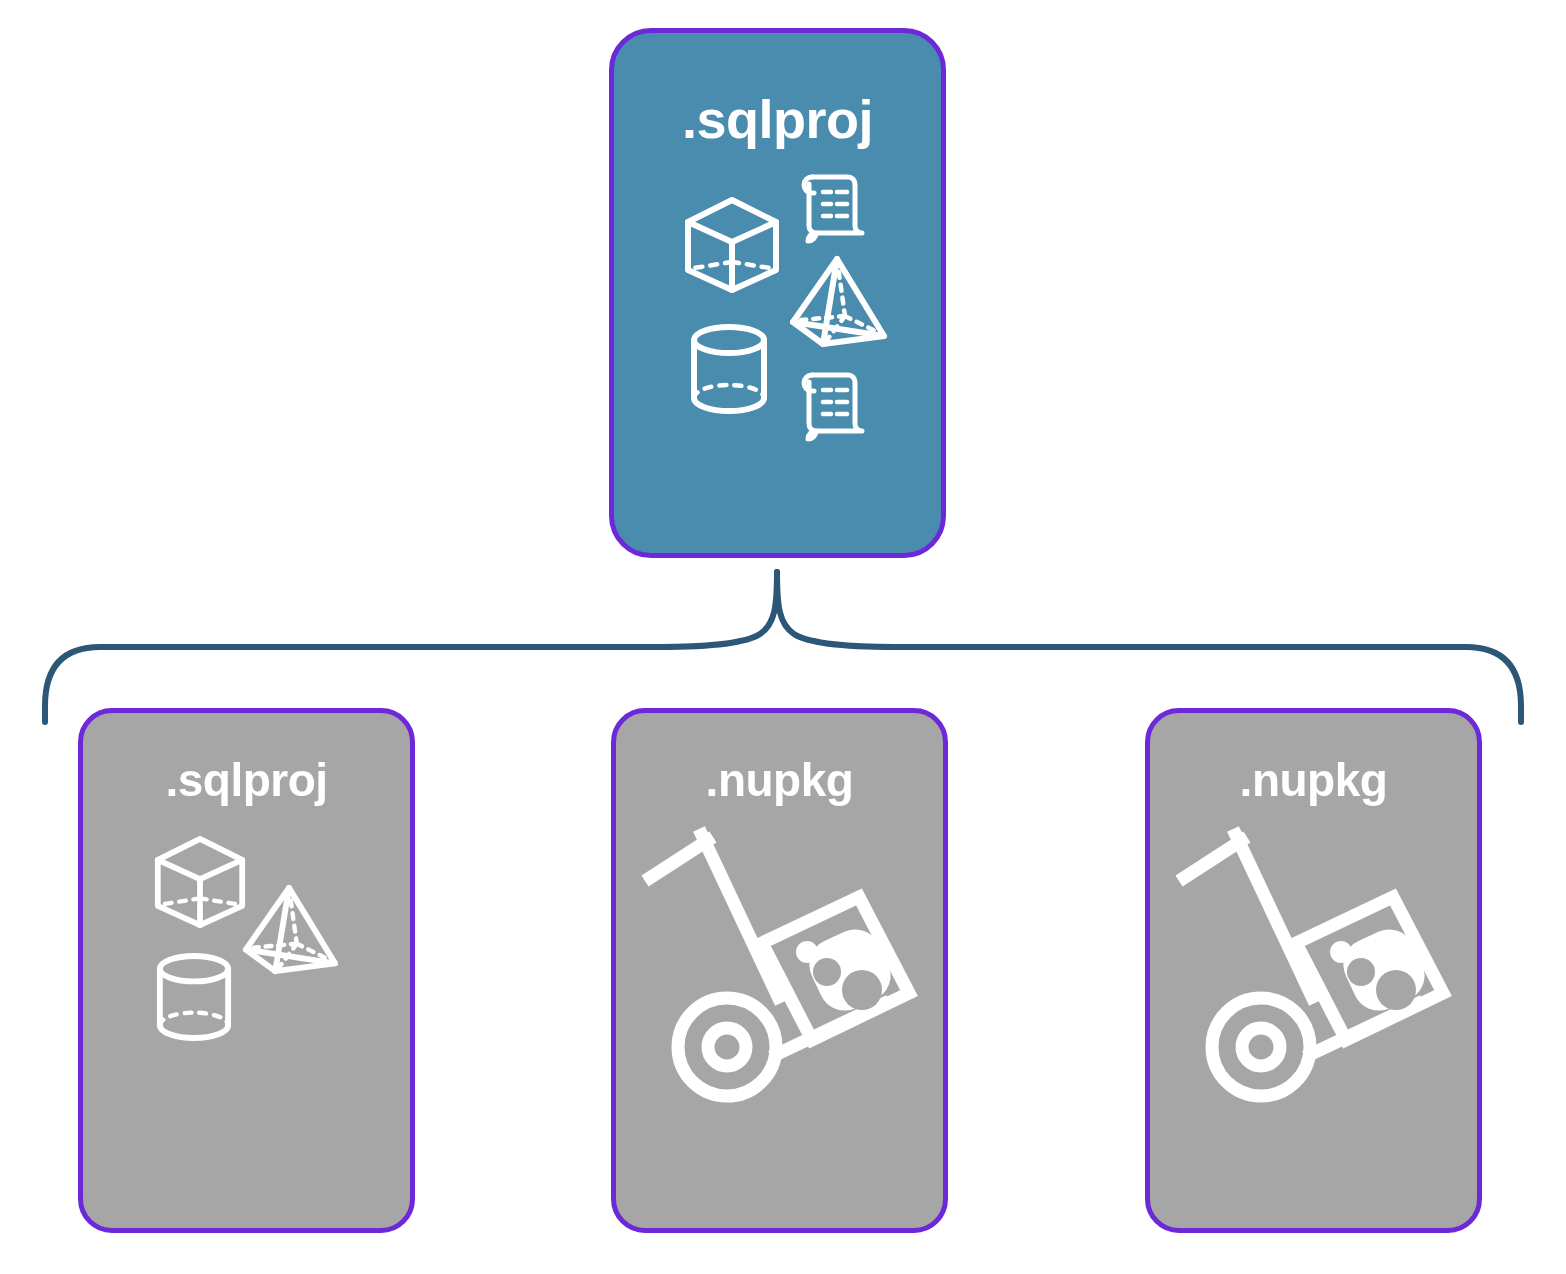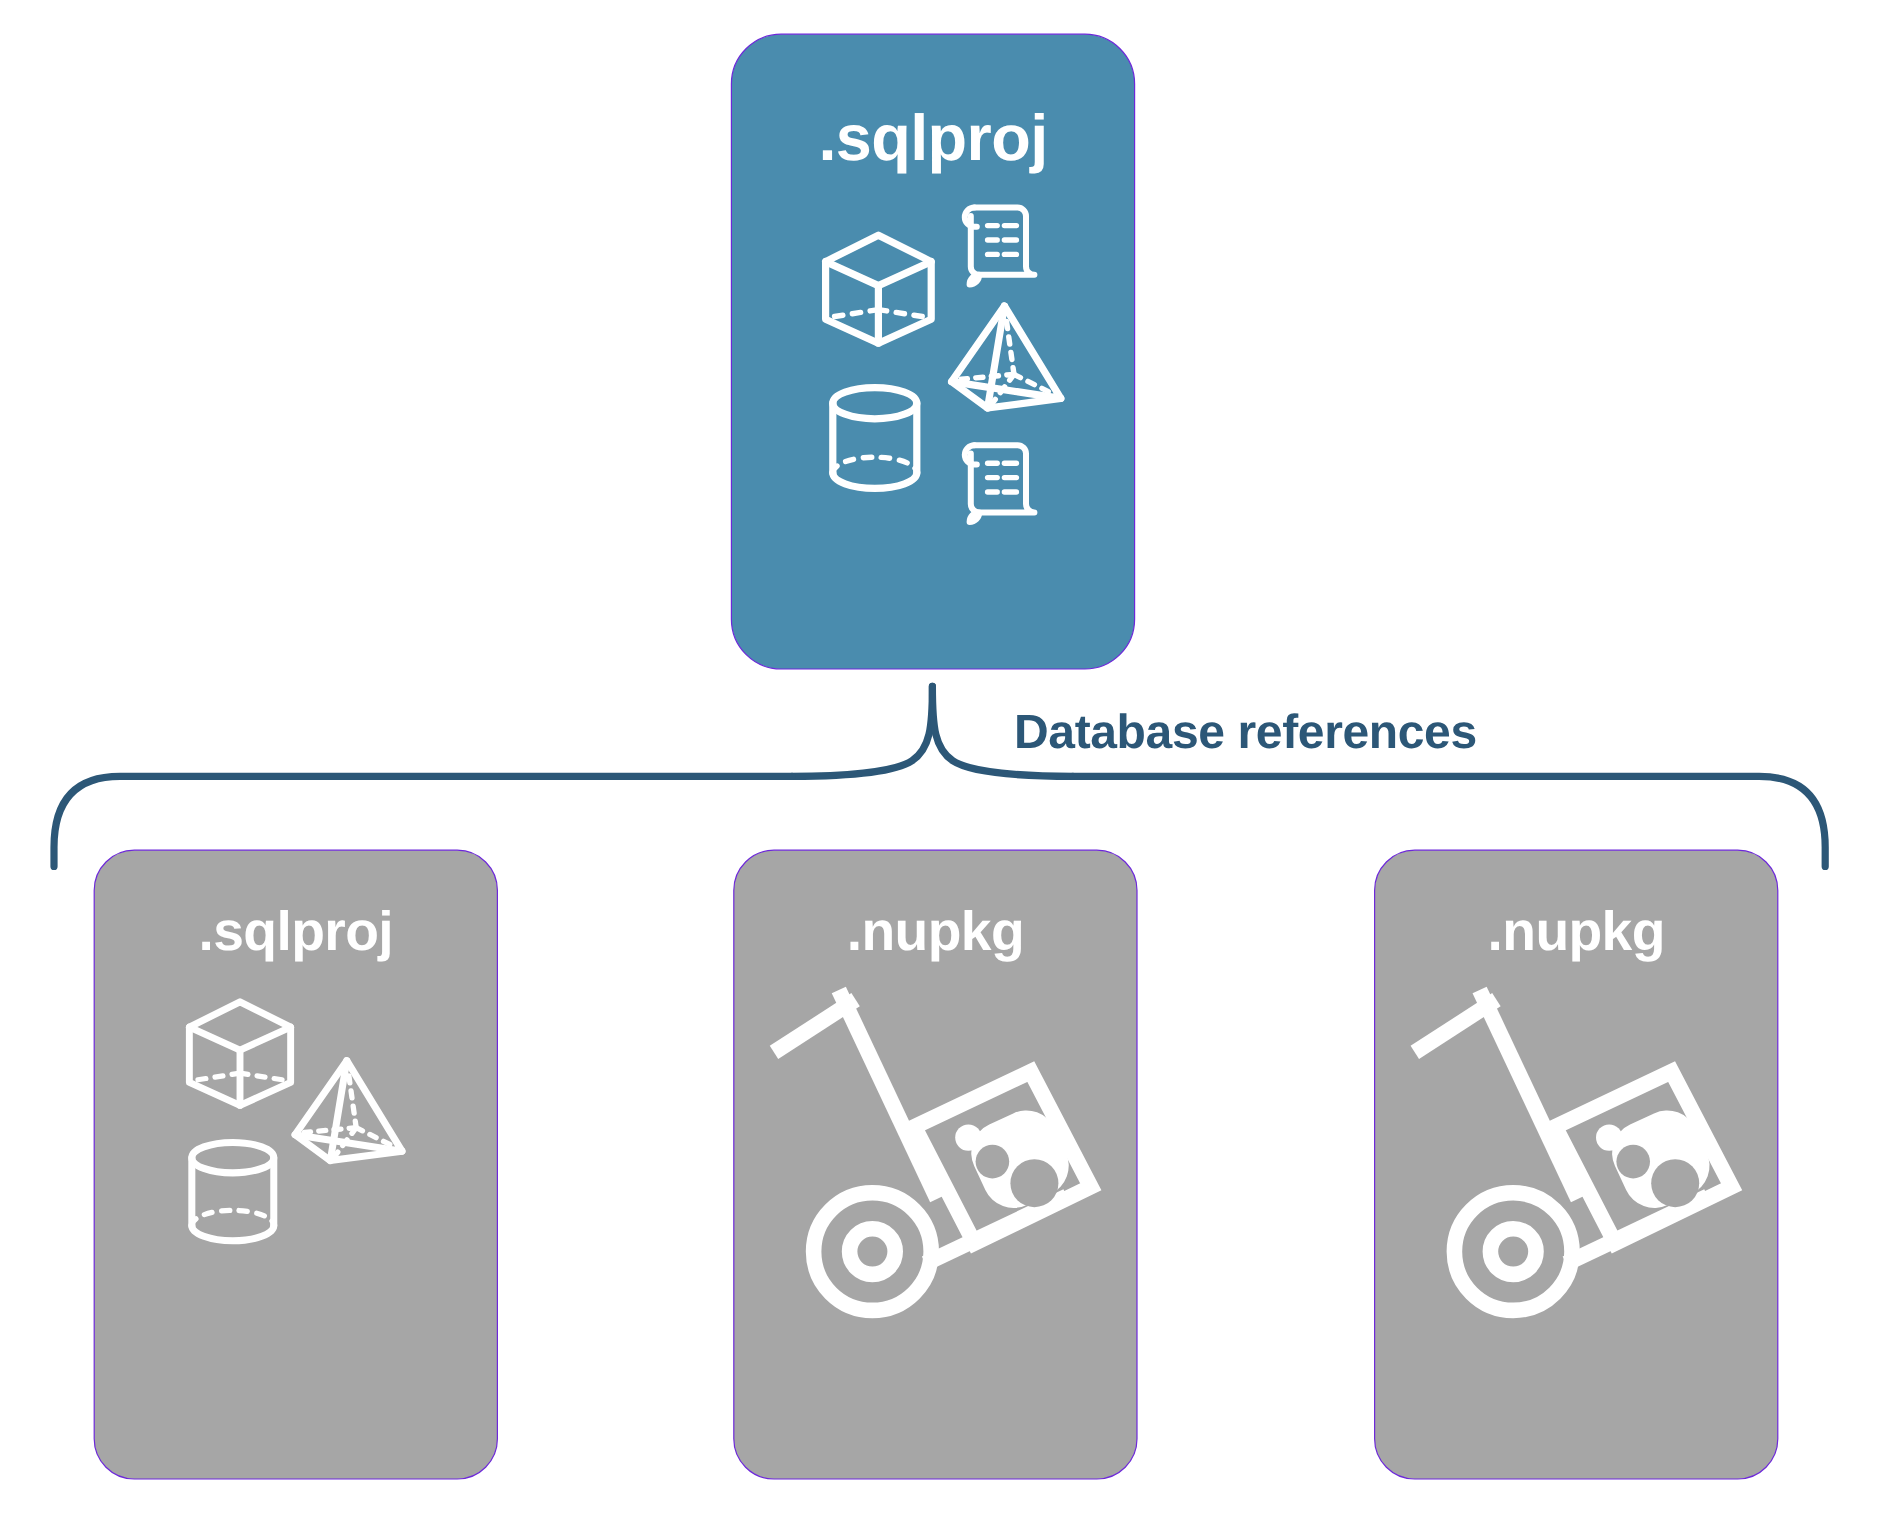--- a/index.html
+++ b/index.html
@@ -18,21 +18,21 @@
   #stage {
     position: absolute;
     left: 0; top: 0;
     width: 1566px;
     height: 1274px;
   }
 
   .node {
     position: absolute;
     box-sizing: border-box;
-    border: 1px solid #6d28d9;
+    border: 5px solid #6d28d9;
     border-radius: 34px;
     display: flex;
     flex-direction: column;
     align-items: center;
   }
 
   .node-title {
     font-weight: bold;
     color: #ffffff;
     letter-spacing: -0.5px;
@@ -201,21 +201,20 @@
 
       <path d="M777 26 C777 60, 775 78, 760 88 C745 98, 700 101, 660 101"></path>
       <path d="M777 26 C777 60, 779 78, 794 88 C809 98, 854 101, 894 101"></path>
 
       <path d="M660 101 L100 101 C64 101, 45 120, 45 160 L45 176"></path>
 
       <path d="M894 101 L1466 101 C1502 101, 1521 120, 1521 160 L1521 176"></path>
     </g>
   </svg>
 
-  <div id="connector-label">Database references</div>
 
   <div class="node node-ref" id="node-ref-sqlproj">
     <div class="node-title">.sqlproj</div>
 
     <div class="icon-wrap">
 
       <svg style="position:absolute; left:20px; top:0px;" width="96" height="94" viewBox="0 0 100 98">
         <g fill="none" stroke="#ffffff" stroke-width="6" stroke-linejoin="round" stroke-linecap="round">
           <path d="M6 26 L50 4 L94 26 L94 74 L50 94 L6 74 Z"></path>
           <path d="M6 26 L50 46 L94 26"></path>

